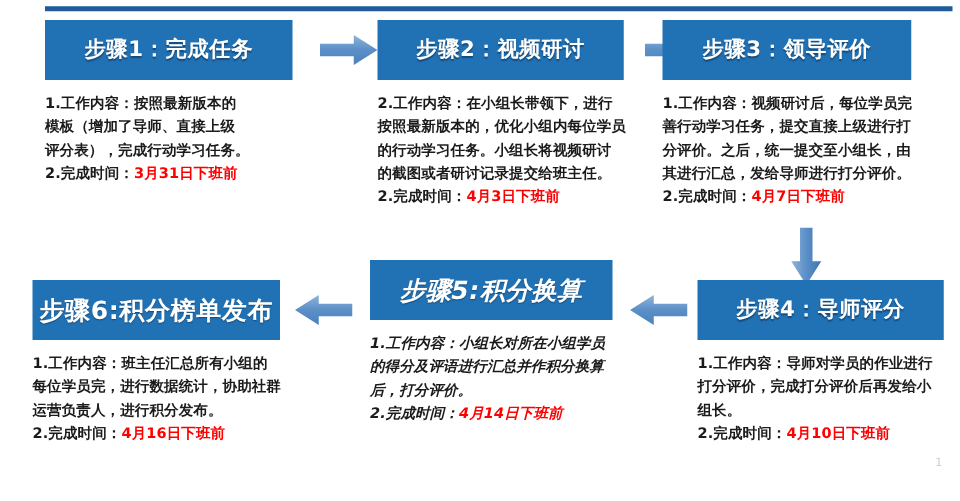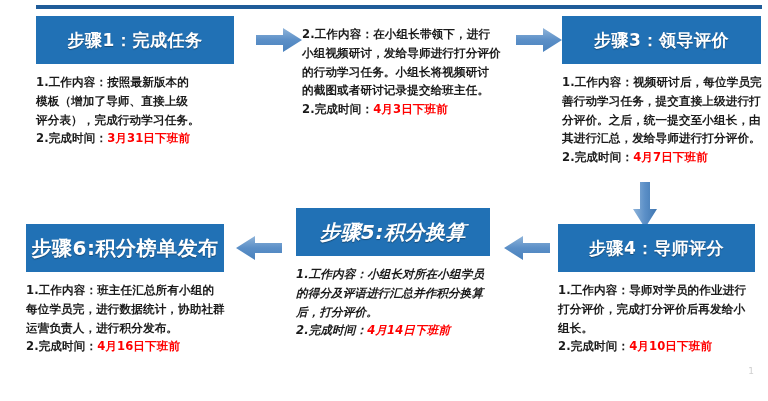--- a/index.html
+++ b/index.html
@@ -115,43 +115,44 @@
           <stop offset="0%" stop-color="#8FB4DA"></stop>
           <stop offset="50%" stop-color="#5B8FC7"></stop>
           <stop offset="100%" stop-color="#4A82BD"></stop>
         </linearGradient>
       </defs>
       <polygon points="0,8 27,8 27,1 46,13 27,25 27,18 0,18" fill="url(#gr1)"></polygon>
     </svg>
   </div>
 
   <div class="step" style="left:302px; top:16px; width:197px;">
+    <div class="step-header">步骤2：视频研讨</div>
     <div class="step-body" style="width:232px;">
       <p>2.工作内容：在小组长带领下，进行</p>
-      <p>小组视频研讨，发给导师进行打分评价</p>
+      <p>按照最新版本的，优化小组内每位学员</p>
       <p>的行动学习任务。小组长将视频研讨</p>
       <p>的截图或者研讨记录提交给班主任。</p>
       <p><span>2.完成时间：</span><span class="deadline">4月3日下班前</span></p>
     </div>
   </div>
 
   <div class="arrow-right" style="left:516px; top:27px;">
     <svg viewBox="0 0 46 26" xmlns="http://www.w3.org/2000/svg">
       <defs>
         <linearGradient id="gr2" x1="0" y1="0" x2="0" y2="1">
           <stop offset="0%" stop-color="#8FB4DA"></stop>
           <stop offset="50%" stop-color="#5B8FC7"></stop>
           <stop offset="100%" stop-color="#4A82BD"></stop>
         </linearGradient>
       </defs>
       <polygon points="0,8 27,8 27,1 46,13 27,25 27,18 0,18" fill="url(#gr2)"></polygon>
     </svg>
   </div>
 
-  <div class="step" style="left:562px; top:16px; width:199px;">
+  <div class="step" style="left:530px; top:16px; width:199px;">
     <div class="step-header">步骤3：领导评价</div>
     <div class="step-body" style="width:222px;">
       <p>1.工作内容：视频研讨后，每位学员完</p>
       <p>善行动学习任务，提交直接上级进行打</p>
       <p>分评价。之后，统一提交至小组长，由</p>
       <p>其进行汇总，发给导师进行打分评价。</p>
       <p><span>2.完成时间：</span><span class="deadline">4月7日下班前</span></p>
     </div>
   </div>
 

